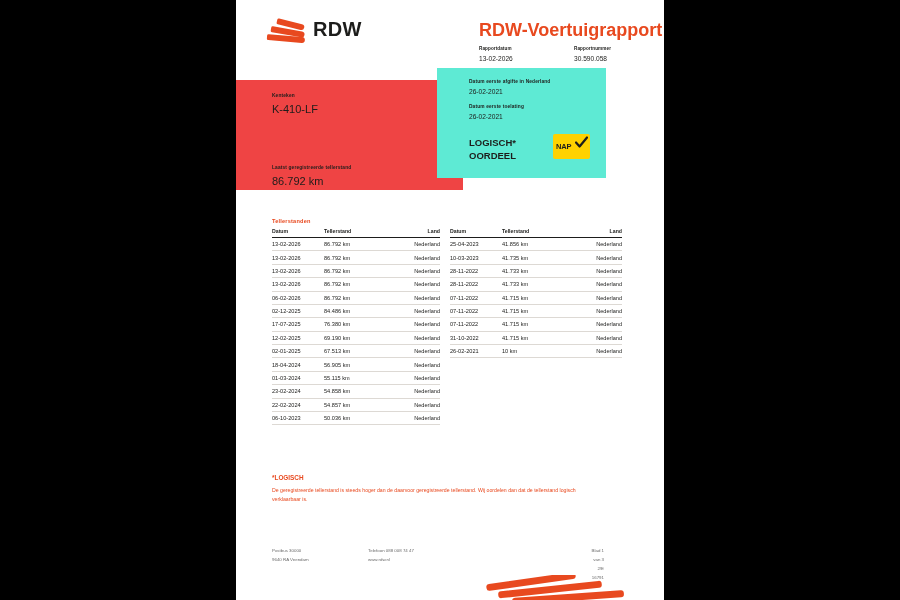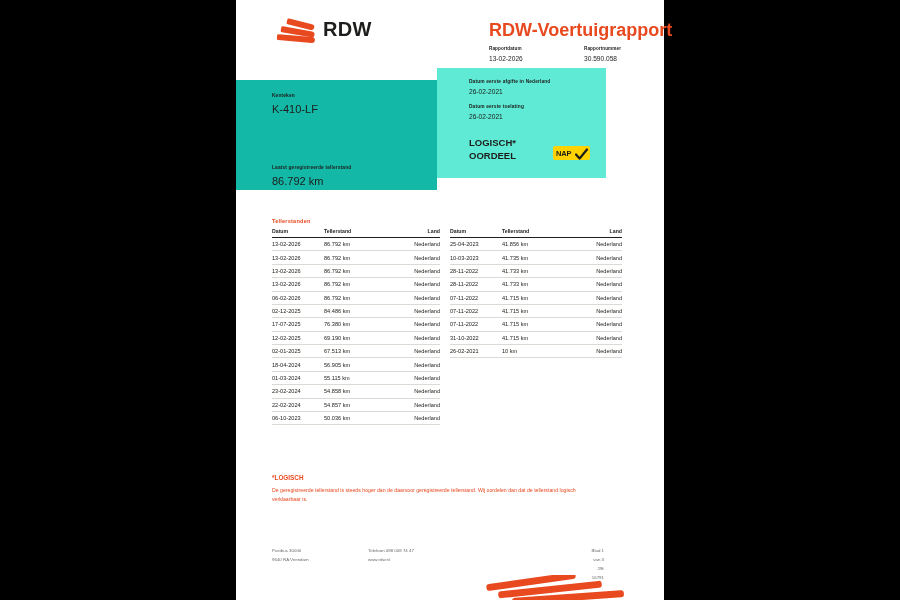--- a/index.html
+++ b/index.html
@@ -17,21 +17,21 @@
     top: 0;
     width: 428px;
     height: 600px;
     background: #ffffff;
     overflow: hidden;
   }
   
   .hdr {
     position: absolute;
     left: 0; top: 0;
-    width: 428px; height: 80px; margin-left: 10px;
+    width: 428px; height: 80px;
   }
   .rdw-logo-wrap {
     position: absolute;
     left: 31px; top: 17px;
     display: flex;
     align-items: center;
     gap: 6px;
   }
   .rdw-mark {
     position: relative;
@@ -76,21 +76,22 @@
   }
   .meta-val {
     font-size: 6.6px;
     color: #1d1d1b;
     margin-top: 4px;
   }
   .band-left {
     position: absolute;
     left: 236px; top: 80px;
     width: 201px; height: 110px;
-    background: #14b8a6;
+    background: #ef4444;
+    padding-left: 26px;
   }
   .band-right {
     position: absolute;
     left: 437px; top: 68px;
     width: 169px; height: 110px;
     background: #5eead4;
   }
   .fld-lbl {
     font-size: 4.8px;
     font-weight: bold;
@@ -107,29 +108,28 @@
     color: #1d1d1b;
     margin-top: 4px;
   }
   .verdict {
     font-size: 9.5px;
     font-weight: bold;
     color: #1d1d1b;
     line-height: 13px;
   }
   .nap-badge {
-    width: 37px; height: 14px;
+    width: 37px; height: 25px;
     background: #ffd200;
     border-radius: 2px;
     position: relative;
     display: flex;
     align-items: center;
     padding-left: 3px;
     box-sizing: border-box;
-    margin-top: 12px;
   }
   .nap-text {
     font-size: 7.5px;
     font-weight: bold;
     color: #1d1d1b;
     letter-spacing: -.2px;
   }
   .nap-check {
     position: absolute;
     right: 2px; top: 2px;

